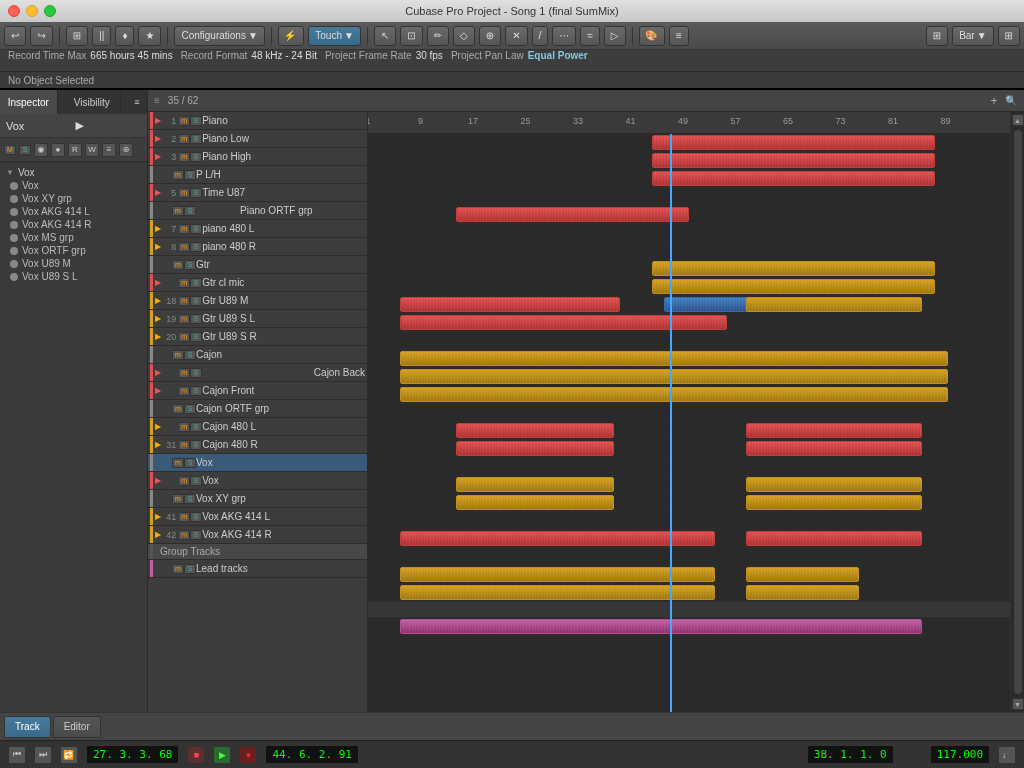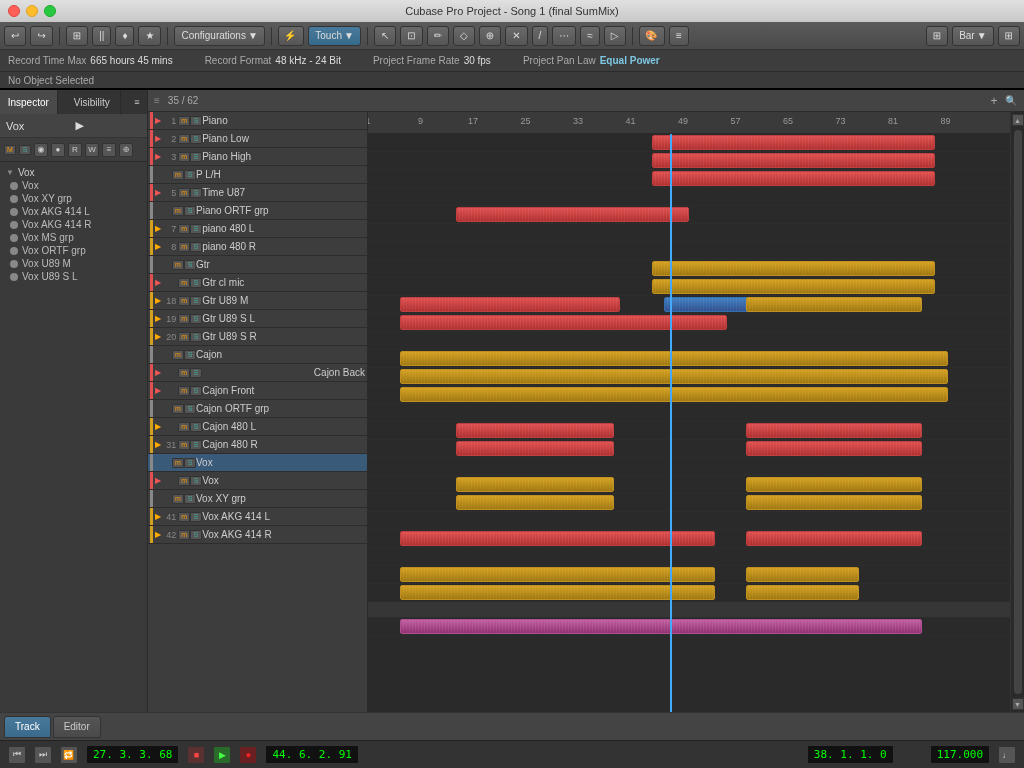--- a/index.html
+++ b/index.html
@@ -14,21 +14,21 @@
     .tl-max { background: #28c940; border: 1px solid #1aab29; }
     .title-text { font-size: 11px; color: #333; font-weight: 500; }
 
     
     .toolbar { height: 28px; background: linear-gradient(to bottom, #5a5a5a, #4a4a4a); display: flex; align-items: center; padding: 0 4px; gap: 4px; border-bottom: 1px solid #333; }
     .toolbar-btn { height: 20px; padding: 0 6px; background: linear-gradient(to bottom, #6a6a6a, #555); border: 1px solid #333; border-radius: 3px; color: #ddd; font-size: 10px; cursor: pointer; display: flex; align-items: center; gap: 2px; white-space: nowrap; }
     .toolbar-btn.active { background: linear-gradient(to bottom, #4a7a9b, #356a8b); }
     .toolbar-separator { width: 1px; height: 18px; background: #333; margin: 0 2px; }
 
     
-    .info-bar { height: 22px; background: #3d3d3d; display: flex; align-items: center; padding: 0 8px; gap: 32px; border-bottom: 1px solid #2a2a2a; font-size: 10px; color: #aaa; }
+    .info-bar { height: 22px; background: #3d3d3d; display: flex; align-items: flex-start; padding: 0 8px; gap: 8px; border-bottom: 1px solid #2a2a2a; font-size: 10px; color: #aaa; }
     .info-item { display: flex; align-items: center; gap: 4px; }
     .info-item span.value { color: #ddd; }
     .info-item span.highlight { color: #7ec8e3; font-weight: bold; }
 
     
     .status-bar { height: 18px; background: #3a3a3a; display: flex; align-items: center; padding: 0 8px; border-bottom: 2px solid #000000; }
     .status-text { font-size: 10px; color: #aaa; }
 
     
     .main-area { display: flex; height: calc(768px - 22px - 28px - 22px - 18px - 28px - 28px); }
@@ -293,21 +293,21 @@
       <button class="ms-btn m">m</button>
       <button class="ms-btn s">S</button>
       <span style="flex:1;font-size:10px;overflow:hidden;text-overflow:ellipsis;white-space:nowrap;">Time U87</span>
     </div>
           <div class="track-row">
       <div style="width:3px;height:100%;background:#888;margin-right:2px;flex-shrink:0;"></div>
       <span style="font-size:8px;color:#888;margin-right:1px;flex-shrink:0;"></span>
       <span style="width:14px;font-size:9px;color:#888;text-align:right;margin-right:2px;flex-shrink:0;"></span>
       <button class="ms-btn m">m</button>
       <button class="ms-btn s">S</button>
-      <span style="flex:1;font-size:10px;overflow:hidden;text-overflow:ellipsis;white-space:nowrap;">Piano ORTF grp</span>
+      <span style="flex:1;font-size:10px;overflow:hidden;text-overflow:ellipsis;white-space:nowrap;margin-left:44px;">Piano ORTF grp</span>
     </div>
           <div class="track-row">
       <div style="width:3px;height:100%;background:#d4a020;margin-right:2px;flex-shrink:0;"></div>
       <span style="font-size:8px;color:#fa0;margin-right:1px;flex-shrink:0;">▶</span>
       <span style="width:14px;font-size:9px;color:#888;text-align:right;margin-right:2px;flex-shrink:0;">7</span>
       <button class="ms-btn m">m</button>
       <button class="ms-btn s">S</button>
       <span style="flex:1;font-size:10px;overflow:hidden;text-overflow:ellipsis;white-space:nowrap;">piano 480 L</span>
     </div>
           <div class="track-row">
@@ -438,20 +438,32 @@
       <button class="ms-btn s">S</button>
       <span style="flex:1;font-size:10px;overflow:hidden;text-overflow:ellipsis;white-space:nowrap;">Vox AKG 414 L</span>
     </div>
           <div class="track-row">
       <div style="width:3px;height:100%;background:#d4a020;margin-right:2px;flex-shrink:0;"></div>
       <span style="font-size:8px;color:#fa0;margin-right:1px;flex-shrink:0;">▶</span>
       <span style="width:14px;font-size:9px;color:#888;text-align:right;margin-right:2px;flex-shrink:0;">42</span>
       <button class="ms-btn m">m</button>
       <button class="ms-btn s">S</button>
       <span style="flex:1;font-size:10px;overflow:hidden;text-overflow:ellipsis;white-space:nowrap;">Vox AKG 414 R</span>
+    </div>
+          <div class="track-row group-header">
+            <div style="width:3px;height:100%;background:#555;margin-right:3px;"></div>
+      <span style="font-size:10px;color:#aaa;padding-left:4px;">Group Tracks</span>
+          </div>
+          <div class="track-row">
+      <div style="width:3px;height:100%;background:#c060a0;margin-right:2px;flex-shrink:0;"></div>
+      <span style="font-size:8px;color:#888;margin-right:1px;flex-shrink:0;"></span>
+      <span style="width:14px;font-size:9px;color:#888;text-align:right;margin-right:2px;flex-shrink:0;"></span>
+      <button class="ms-btn m">m</button>
+      <button class="ms-btn s">S</button>
+      <span style="flex:1;font-size:10px;overflow:hidden;text-overflow:ellipsis;white-space:nowrap;">Lead tracks</span>
     </div>
         </div>
 
       <div class="timeline-area" id="timelineArea">
         <div class="timeline-ruler" id="timelineRuler">
         <div style="position: absolute; left: 0px; top: 0px;">
               <div style="font-size:9px;color:#999;position:absolute;top:4px;left:0;transform:translateX(-50%);">1</div>
             </div>
             <div style="position: absolute; left: 52.5px; top: 0px;">
               <div style="font-size:9px;color:#999;position:absolute;top:4px;left:0;transform:translateX(-50%);">9</div>

